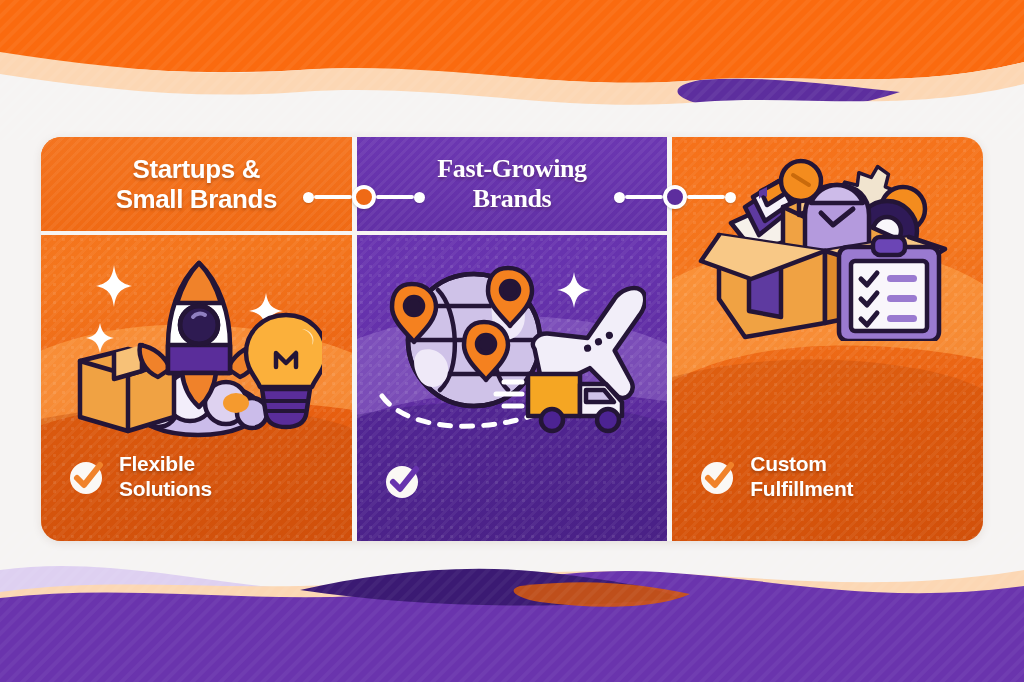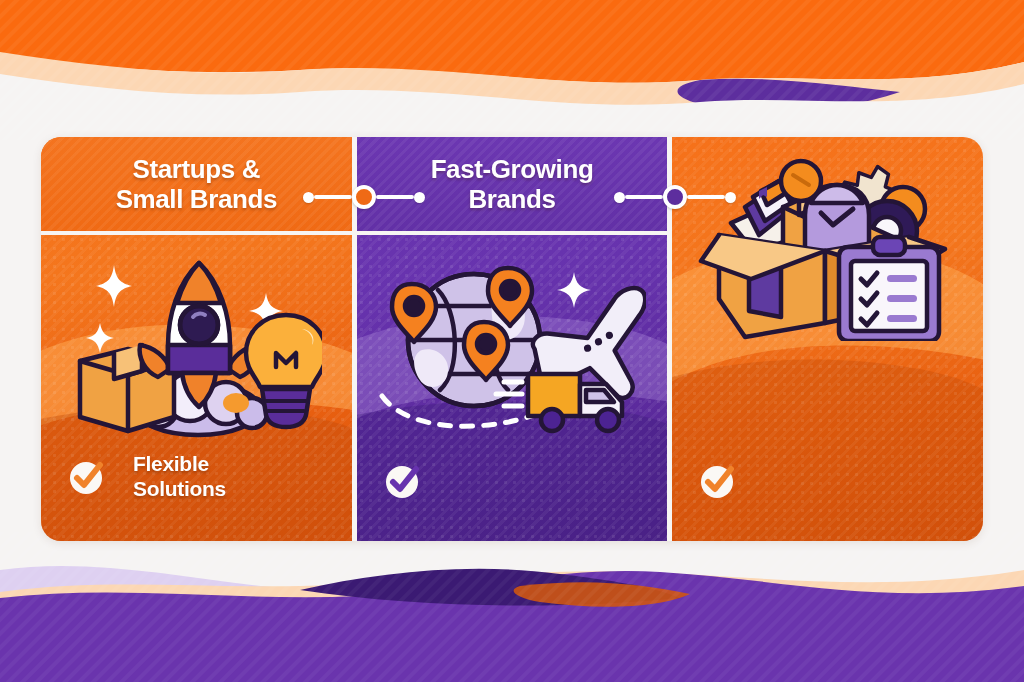--- a/index.html
+++ b/index.html
@@ -35,21 +35,21 @@
   .p-orange{background:linear-gradient(170deg,#f6711a 0%,#f4761d 32%,#e85f10 70%,#d9530c 100%);}
   .p-purple{background:linear-gradient(170deg,#6b35b0 0%,#6733ae 35%,#5b2a9c 72%,#51258c 100%);}
 
   
   .head{
     position:relative;height:94px;flex:0 0 94px;
     display:flex;align-items:center;justify-content:center;
     border-bottom:4px solid #f7f5f3;
   }
   .head.h-orange{background:linear-gradient(180deg,#f4741f 0%,#f06a14 100%);}
-  .head.h-purple{background:linear-gradient(180deg,#6c37b2 0%,#6230a6 100%);}
+  .head.h-purple{background:linear-gradient(180deg,#6c37b2 0%,#6230a6 100%);font-family:Liberation Serif, serif;}
   .head-title{
     position:relative;z-index:3;
     color:#fff;font-weight:bold;font-size:26px;line-height:1.16;
     text-align:center;letter-spacing:-.4px;
     text-shadow:0 2px 3px rgba(60,20,0,.30);
     white-space:pre-line;padding:0 30px;
   }
 
   
   .body{position:relative;flex:1 1 auto;overflow:hidden;}
@@ -67,21 +67,21 @@
   }
   .swoosh{position:absolute;inset:0;pointer-events:none;}
   .swoosh svg{display:block;width:100%;height:100%;}
 
   .art{position:absolute;left:0;right:0;top:6px;height:205px;display:flex;align-items:center;justify-content:center;}
   .art svg{display:block;}
 
   
   .caption{
     position:absolute;left:26px;bottom:40px;z-index:6;
-    display:flex;align-items:center;gap:26px;justify-content:space-between;
+    display:flex;align-items:center;gap:12px;justify-content:space-between;
   }
   .check-badge{position:relative;width:40px;height:40px;flex:0 0 40px;}
   .check-badge svg{display:block;}
   .caption-text{
     color:#fff;font-weight:bold;font-size:21px;line-height:1.16;
     letter-spacing:-.3px;white-space:pre-line;
     text-shadow:0 2px 3px rgba(50,20,0,.32);
   }
 
   
@@ -354,20 +354,22 @@
           </svg>
         </div>
 
         <div class="caption">
           <span class="check-badge">
             <svg width="40" height="40" viewBox="0 0 40 40" xmlns="http://www.w3.org/2000/svg">
               <circle cx="19" cy="21" r="16" fill="#fbf8f5"></circle>
               <path d="M10,21 L17,28 L33,8" stroke="#f0822a" stroke-width="6" fill="none" stroke-linecap="round" stroke-linejoin="round"></path>
             </svg>
           </span>
+          <span class="caption-text">Custom
+Fulfillment</span>
         </div>
       </div>
     </div>
   </div>
 
   <div class="connector c1">
     <span class="dot-sm"></span>
     <span class="seg"></span>
     <span class="ring ring-orange"></span>
     <span class="seg"></span>

